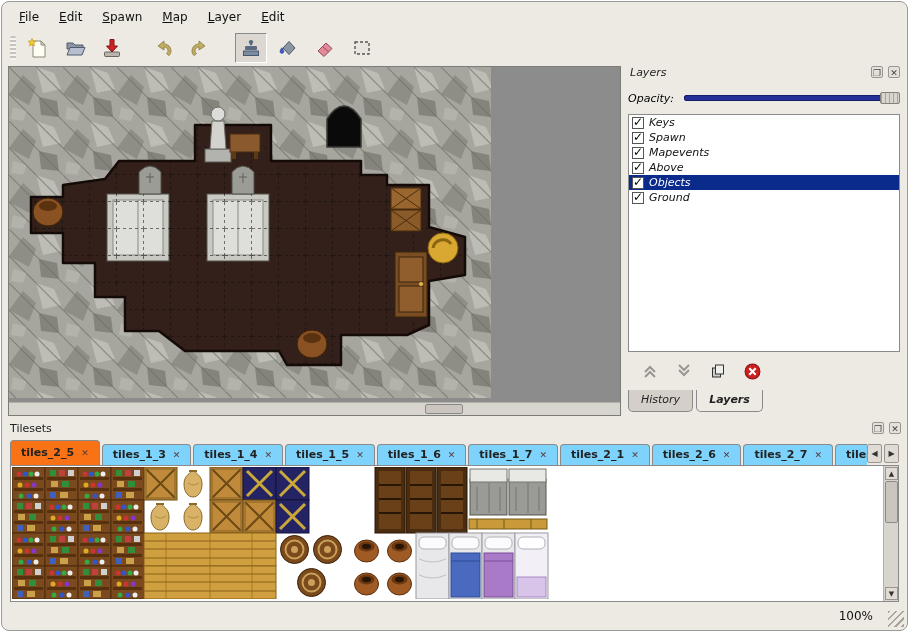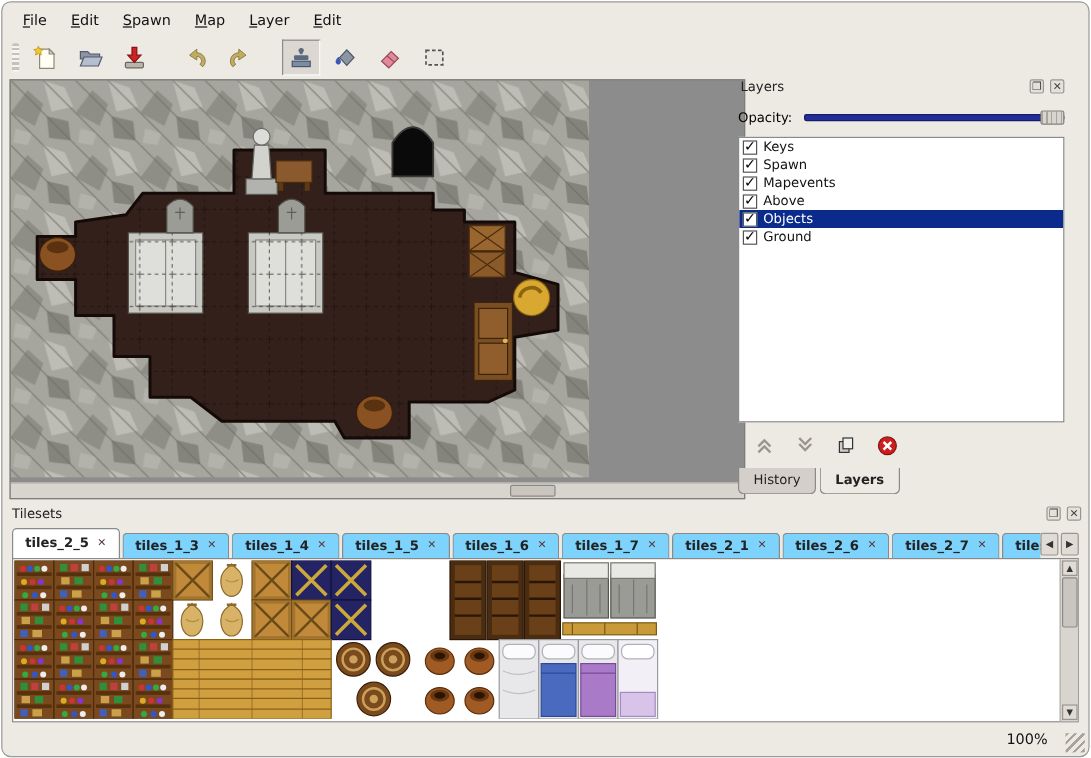--- a/index.html
+++ b/index.html
@@ -20,21 +20,21 @@
     display:flex; align-items:center; justify-content:center; margin-right:5px; }
   .tb-btn.pressed { background:#dcd8d1; border:1px solid #8a8a8a; border-bottom-color:#ffffff; border-right-color:#ffffff; }
   .tb-gap { width:14px; }
   
   .map-panel { position:absolute; left:6px; top:64px; width:613px; height:350px;
     background:#8c8c8c; border:1px solid #7d7d78; }
   .map-canvas { position:absolute; left:0; top:0; }
   .hscroll { position:absolute; left:0; right:0; bottom:0; height:13px; background:#d8d4ce; border-top:1px solid #b5b1aa; }
   .hthumb { position:absolute; left:416px; top:1px; width:38px; height:10px; background:#cac6bf; border:1px solid #8a8a8a; border-radius:2px; }
   
-  .layers-panel { position:absolute; left:613px; top:64px; width:272px; height:350px; font-size:11px; }
+  .layers-panel { position:absolute; left:626px; top:64px; width:272px; height:350px; font-size:11px;font-style:italic; }
   .panel-title { position:relative; height:16px; color:#222; padding-left:2px; }
   .panel-btns { position:absolute; right:0; top:0; display:flex; gap:5px; align-items:center; }
   .pbtn { width:12px; height:12px; font-size:9px; line-height:12px; text-align:center; color:#444;
     border:1px solid #9a968f; background:#e4e1db; border-radius:2px; }
   .opacity-row { position:absolute; left:0; right:0; top:24px; height:16px; display:flex; align-items:center; }
   .slider { position:relative; flex:1; height:14px; margin-left:10px; }
   .slider-track { position:absolute; left:0; right:0; top:4px; height:6px; background:#232e96; border:1px solid #141d6e; border-radius:2px; }
   .slider-handle { position:absolute; right:0; top:1px; width:20px; height:12px; background:#d8d4ce; border:1px solid #84807a;
     background-image:repeating-linear-gradient(90deg,#a8a49e 0 1px,transparent 1px 4px); border-radius:2px; }
   .layer-list { position:absolute; left:0; right:0; top:48px; height:238px; background:#ffffff; border:1px solid #8a8a8a; overflow:hidden; }
@@ -46,21 +46,21 @@
   .act-btn { width:20px; height:20px; display:flex; align-items:center; justify-content:center; background:transparent; border:none; }
   .dock-tabs { position:absolute; left:0; top:324px; height:22px; display:flex; }
   .dock-tab { padding:3px 12px 4px; background:#d4d0c9; border:1px solid #8a8a8a; border-top:none;
     border-radius:0 0 5px 5px; margin-right:3px; color:#222;text-align:center; }
   .dock-tab.active { background:#edeae4; font-weight:bold; }
   
   .tilesets-panel { position:absolute; left:6px; top:420px; width:893px; height:182px; font-size:11px; }
   .ts-tabs { position:absolute; left:2px; right:34px; top:18px; height:25px; display:flex; align-items:flex-end; overflow:hidden; }
   .ts-tab { display:flex; align-items:center; gap:7px; padding:3px 10px 4px; height:21px;
     background:#7dd3fc; border:1px solid #8a8a8a; border-bottom:none; border-radius:4px 4px 0 0; margin-right:2px; color:#222; white-space:nowrap;font-weight:bold; }
-  .ts-tab.active { background:#ffffff; height:25px; font-weight:bold; }
+  .ts-tab.active { background:#f97316; height:25px; font-weight:bold; }
   .tab-x { font-size:9px; color:#5a3a3a; }
   .ts-arrows { position:absolute; right:2px; top:22px; display:flex; gap:2px; }
   .arr-btn { width:15px; height:19px; font-size:8px; color:#333; background:#e0dcd5; border:1px solid #9a968f; border-radius:2px;
     display:flex; align-items:center; justify-content:center; }
   .ts-content { position:absolute; left:2px; right:2px; top:43px; bottom:2px; background:#ffffff; border:1px solid #8a8a8a; }
   .tileset-image { position:absolute; left:1px; top:1px; }
   .vscroll { position:absolute; right:0; top:0; bottom:0; width:15px; background:#d8d4ce; border-left:1px solid #b5b1aa; }
   .vs-arrow { position:absolute; left:1px; width:13px; height:13px; font-size:7px; color:#333; background:#e0dcd5;
     border:1px solid #9a968f; display:flex; align-items:center; justify-content:center; }
   .vs-up { top:1px; } .vs-down { bottom:1px; }

